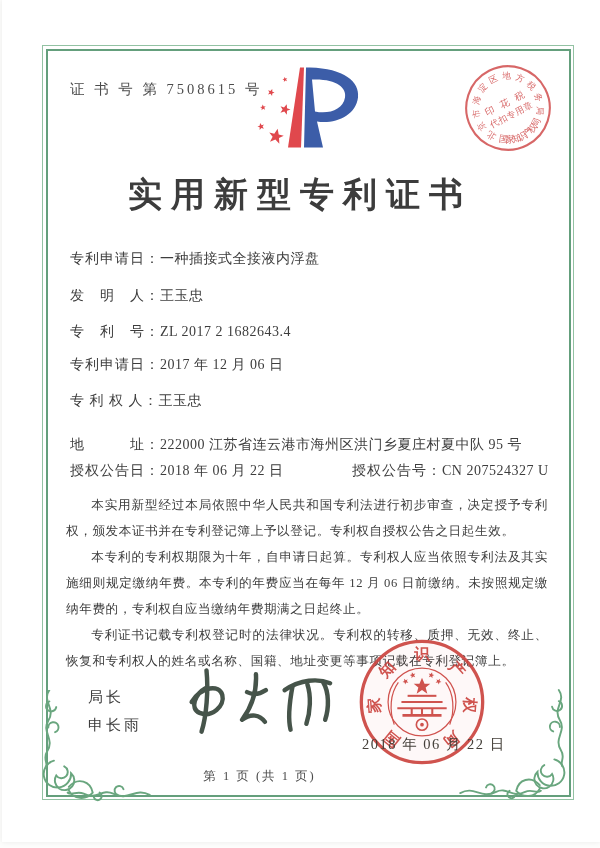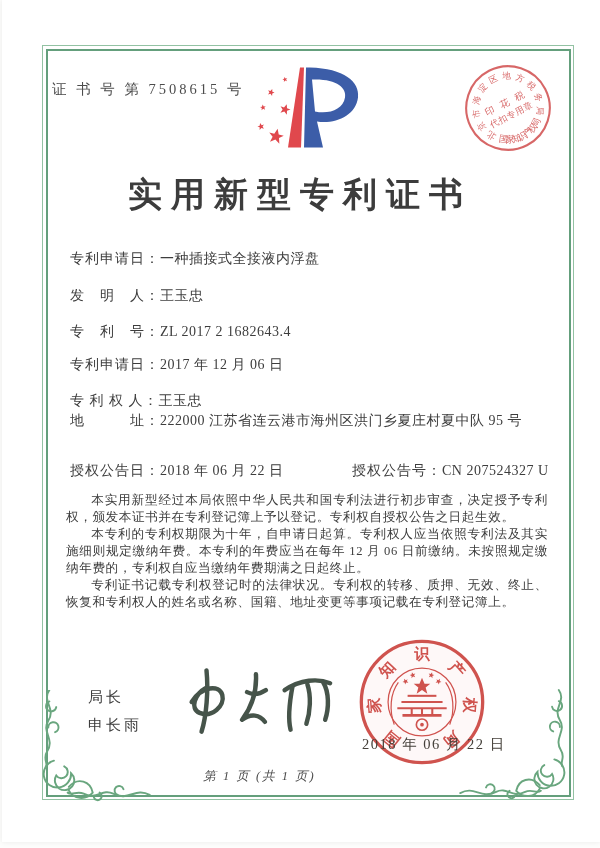--- a/index.html
+++ b/index.html
@@ -11,46 +11,46 @@
   }
   .page-edge{position:absolute;left:2px;top:0;right:0;bottom:6px;background:#ffffff;
     box-shadow:0 0 6px rgba(0,0,0,0.08);}
   
   .frame-outer{position:absolute;left:42px;top:45px;right:26px;bottom:48px;
     border:1.5px solid #93c2a3;}
   .frame-inner{position:absolute;inset:2.5px;border:2.5px solid #649f7c;}
   .flourish{position:absolute;pointer-events:none;}
   .flourish svg path{stroke:#69a67e;stroke-width:1.7;fill:none;stroke-linecap:round;}
   
-  .cert-no{position:absolute;left:52px;top:80px;font-size:14.5px;letter-spacing:3px;color:#4c4c4c;}
+  .cert-no{position:absolute;left:70px;top:80px;font-size:14.5px;letter-spacing:3px;color:#4c4c4c;}
   .logo{position:absolute;left:243px;top:58px;width:130px;height:108px;}
   .title{position:absolute;left:0;top:172px;width:600px;text-align:center;
     font-size:34px;font-weight:600;letter-spacing:9px;color:#3c3c3c;}
   
   .field{position:absolute;left:70px;font-size:14px;white-space:nowrap;color:#3d3d3d;}
   .field .lab{letter-spacing:1px;}
   .field .val{letter-spacing:0.5px;}
   
   .paras{position:absolute;left:66px;top:492px;width:482px;font-size:12.6px;
-    line-height:17px;text-align:justify;color:#3d3d3d;letter-spacing:0.6px;}
+    line-height:26px;text-align:justify;color:#3d3d3d;letter-spacing:0.6px;}
   .paras p{margin:0;text-indent:2em;}
   
   .director{position:absolute;left:88px;font-size:15px;letter-spacing:3px;color:#3c3c3c;}
   .signature{position:absolute;left:162px;top:660px;width:178px;height:88px;}
   .signature path{stroke:#46544a;stroke-width:4.5;fill:none;stroke-linecap:round;stroke-linejoin:round;}
   
   .seal{position:absolute;left:350px;top:630px;width:144px;height:144px;opacity:0.92;}
   .seal text{fill:#cc4540;font-weight:bold;font-family:"Liberation Serif",serif;}
   .seal .emb{stroke:#cc4540;fill:none;}
   .seal-date{position:absolute;left:362px;top:735px;font-size:14.5px;letter-spacing:1.5px;
     color:#45403a;z-index:5;}
   .tax-stamp{position:absolute;left:450px;top:50px;width:116px;height:116px;opacity:0.88;}
   .tax-stamp text{fill:#d25353;font-family:"Liberation Serif",serif;}
   .footer{position:absolute;left:0;top:768px;width:519px;text-align:center;
-    font-size:12.5px;letter-spacing:2px;color:#4a4a4a;font-style:italic;}
+    font-size:12.5px;letter-spacing:2px;color:#4a4a4a;}
 </style>
 </head>
 <body>
 
 <div class="page-edge"></div>
 
 <div class="frame-outer">
   <div class="frame-inner"></div>
 </div>
 
@@ -146,21 +146,21 @@
 </div>
 <div class="field" style="top:323px;">
   <span class="lab">专　利　号：</span><span class="val">ZL 2017 2 1682643.4</span>
 </div>
 <div class="field" style="top:356px;">
   <span class="lab">专利申请日：</span><span class="val">2017 年 12 月 06 日</span>
 </div>
 <div class="field" style="top:392px;">
   <span class="lab">专 利 权 人：</span><span class="val">王玉忠</span>
 </div>
-<div class="field" style="top:412px;">
+<div class="field" style="top:436px;">
   <span class="lab">地　　　址：</span><span class="val">222000 江苏省连云港市海州区洪门乡夏庄村夏中队 95 号</span>
 </div>
 <div class="field" style="top:462px;">
   <span class="lab">授权公告日：</span><span class="val">2018 年 06 月 22 日</span>
 </div>
 <div class="field" style="top:462px;left:352px;">
   <span class="lab">授权公告号：</span><span class="val">CN 207524327 U</span>
 </div>
 
 <div class="paras">

